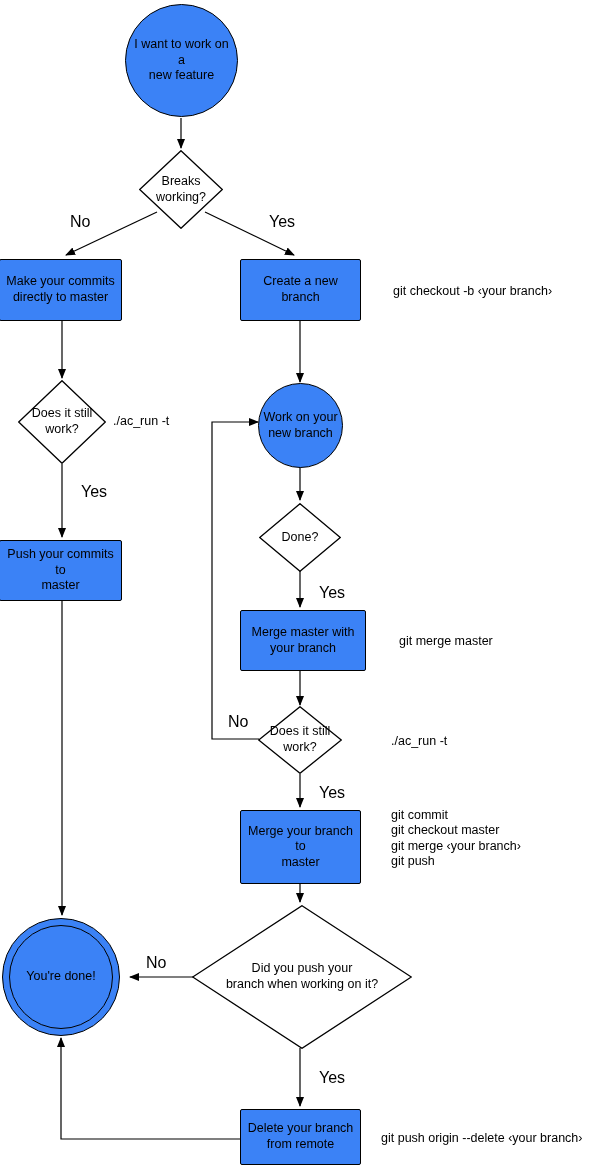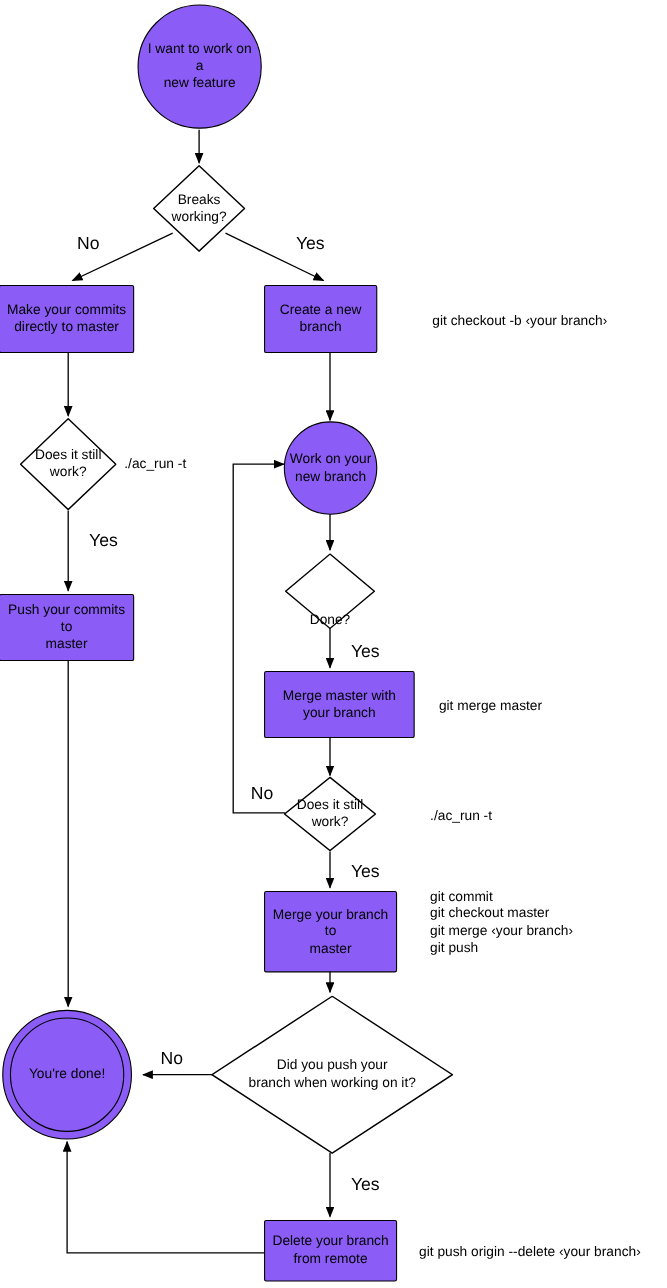--- a/index.html
+++ b/index.html
@@ -29,21 +29,21 @@
   .node {
     position: absolute;
     box-sizing: border-box;
     display: flex;
     align-items: center;
     justify-content: center;
     text-align: center;
     font-size: 12.5px;
     line-height: 1.25;
     color: #000000;
-    background: #8b5cf6;
+    background: #3b82f6;
     z-index: 2;
   }
   .node .label {
     display: block;
     padding: 0 4px;
     white-space: pre-line;
   }
   .box {
     border: 1.1px solid #000000;
     border-radius: 2px;
@@ -157,21 +157,21 @@
     </svg>
     <span class="label">Breaks
 working?</span>
   </div>
 
   <div class="node box" style="left:-1px; top:259px; width:123px; height:62px;">
     <span class="label">Make your commits
 directly to master</span>
   </div>
 
-  <div class="node box" style="left:240px; top:259px; width:103px; height:62px;">
+  <div class="node box" style="left:240px; top:259px; width:121px; height:62px;">
     <span class="label">Create a new branch</span>
   </div>
 
   <div class="node diamond" style="left:18px; top:380px; width:88px; height:84px;">
     <svg class="dia-shape" viewBox="0 0 88 84" preserveAspectRatio="none" xmlns="http://www.w3.org/2000/svg">
       <polygon points="44,0.7 87.3,42 44,83.3 0.7,42" fill="#ffffff" stroke="#000000" stroke-width="1.3" vector-effect="non-scaling-stroke"></polygon>
     </svg>
     <span class="label">Does it still
 work?</span>
   </div>
@@ -179,28 +179,28 @@
   <div class="node box" style="left:-1px; top:540px; width:123px; height:61px;">
     <span class="label">Push your commits to
 master</span>
   </div>
 
   <div class="node circle" style="left:258px; top:383px; width:85px; height:85px;">
     <span class="label">Work on your
 new branch</span>
   </div>
 
-  <div class="node diamond" style="left:259px; top:503px; width:82px; height:69px;align-items:flex-end;">
+  <div class="node diamond" style="left:259px; top:503px; width:82px; height:69px;">
     <svg class="dia-shape" viewBox="0 0 82 69" preserveAspectRatio="none" xmlns="http://www.w3.org/2000/svg">
       <polygon points="41,0.7 81.3,34.5 41,68.3 0.7,34.5" fill="#ffffff" stroke="#000000" stroke-width="1.3" vector-effect="non-scaling-stroke"></polygon>
     </svg>
     <span class="label">Done?</span>
   </div>
 
-  <div class="node box" style="left:240px; top:610px; width:137px; height:61px;">
+  <div class="node box" style="left:240px; top:610px; width:126px; height:61px;">
     <span class="label">Merge master with
 your branch</span>
   </div>
 
   <div class="node diamond" style="left:258px; top:706px; width:84px; height:68px;">
     <svg class="dia-shape" viewBox="0 0 84 68" preserveAspectRatio="none" xmlns="http://www.w3.org/2000/svg">
       <polygon points="42,0.7 83.3,34 42,67.3 0.7,34" fill="#ffffff" stroke="#000000" stroke-width="1.3" vector-effect="non-scaling-stroke"></polygon>
     </svg>
     <span class="label">Does it still
 work?</span>

